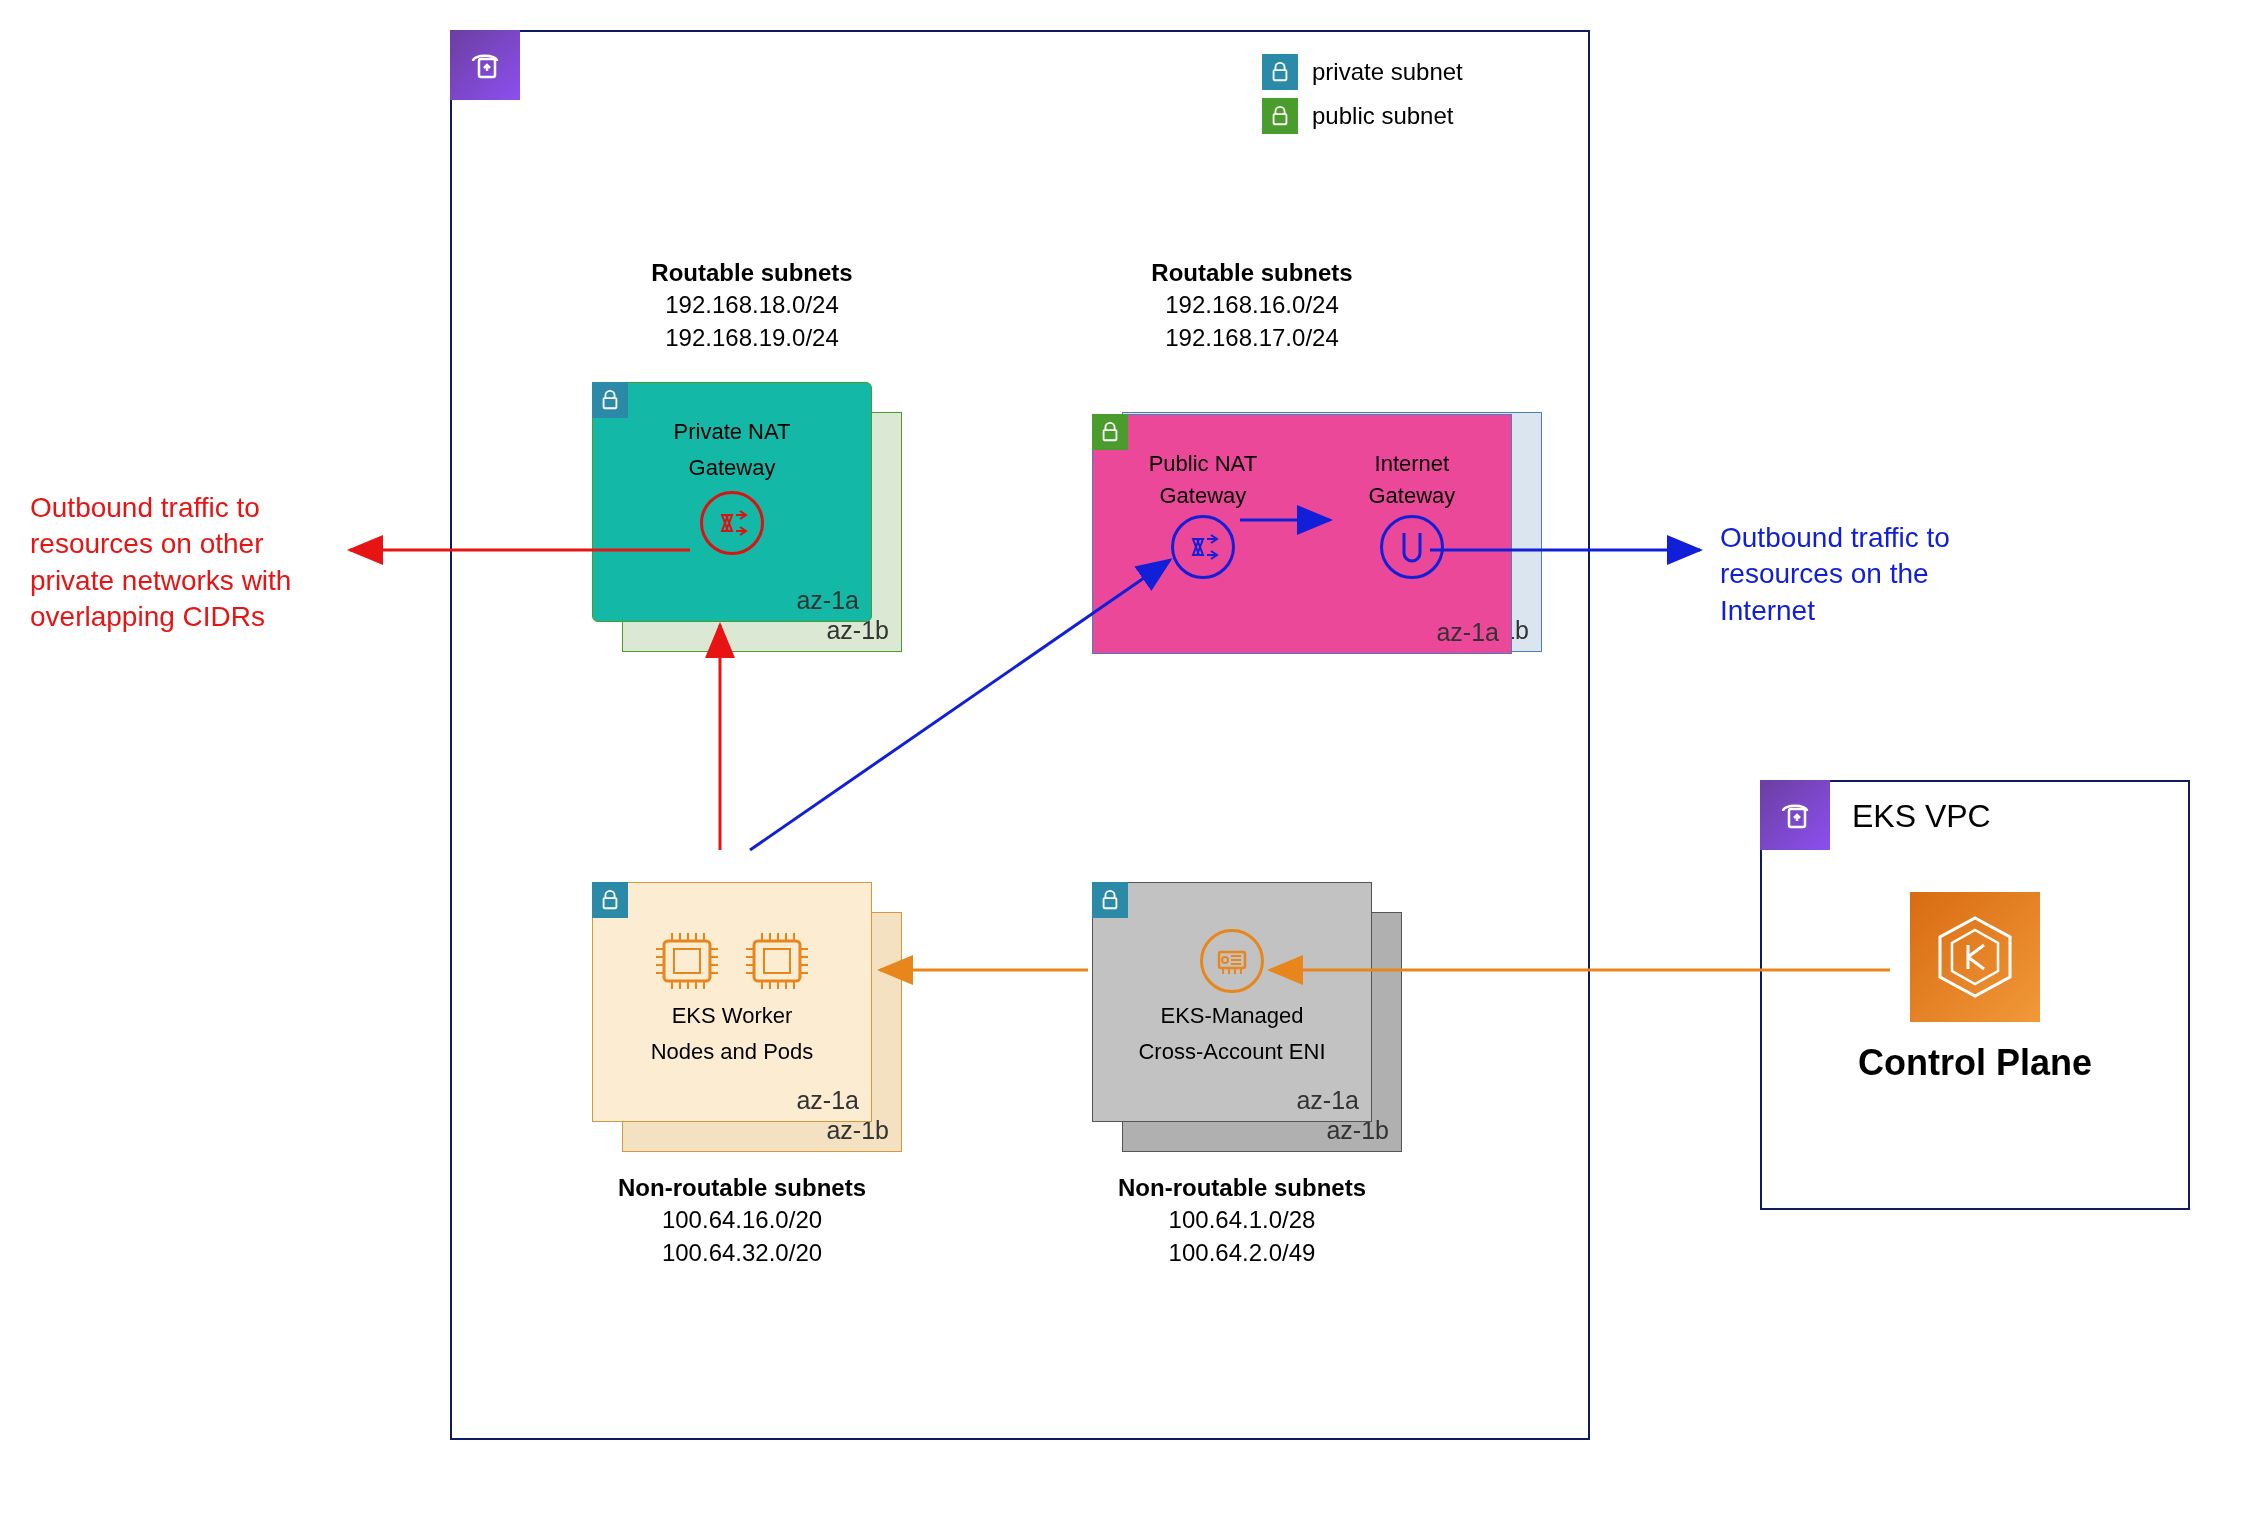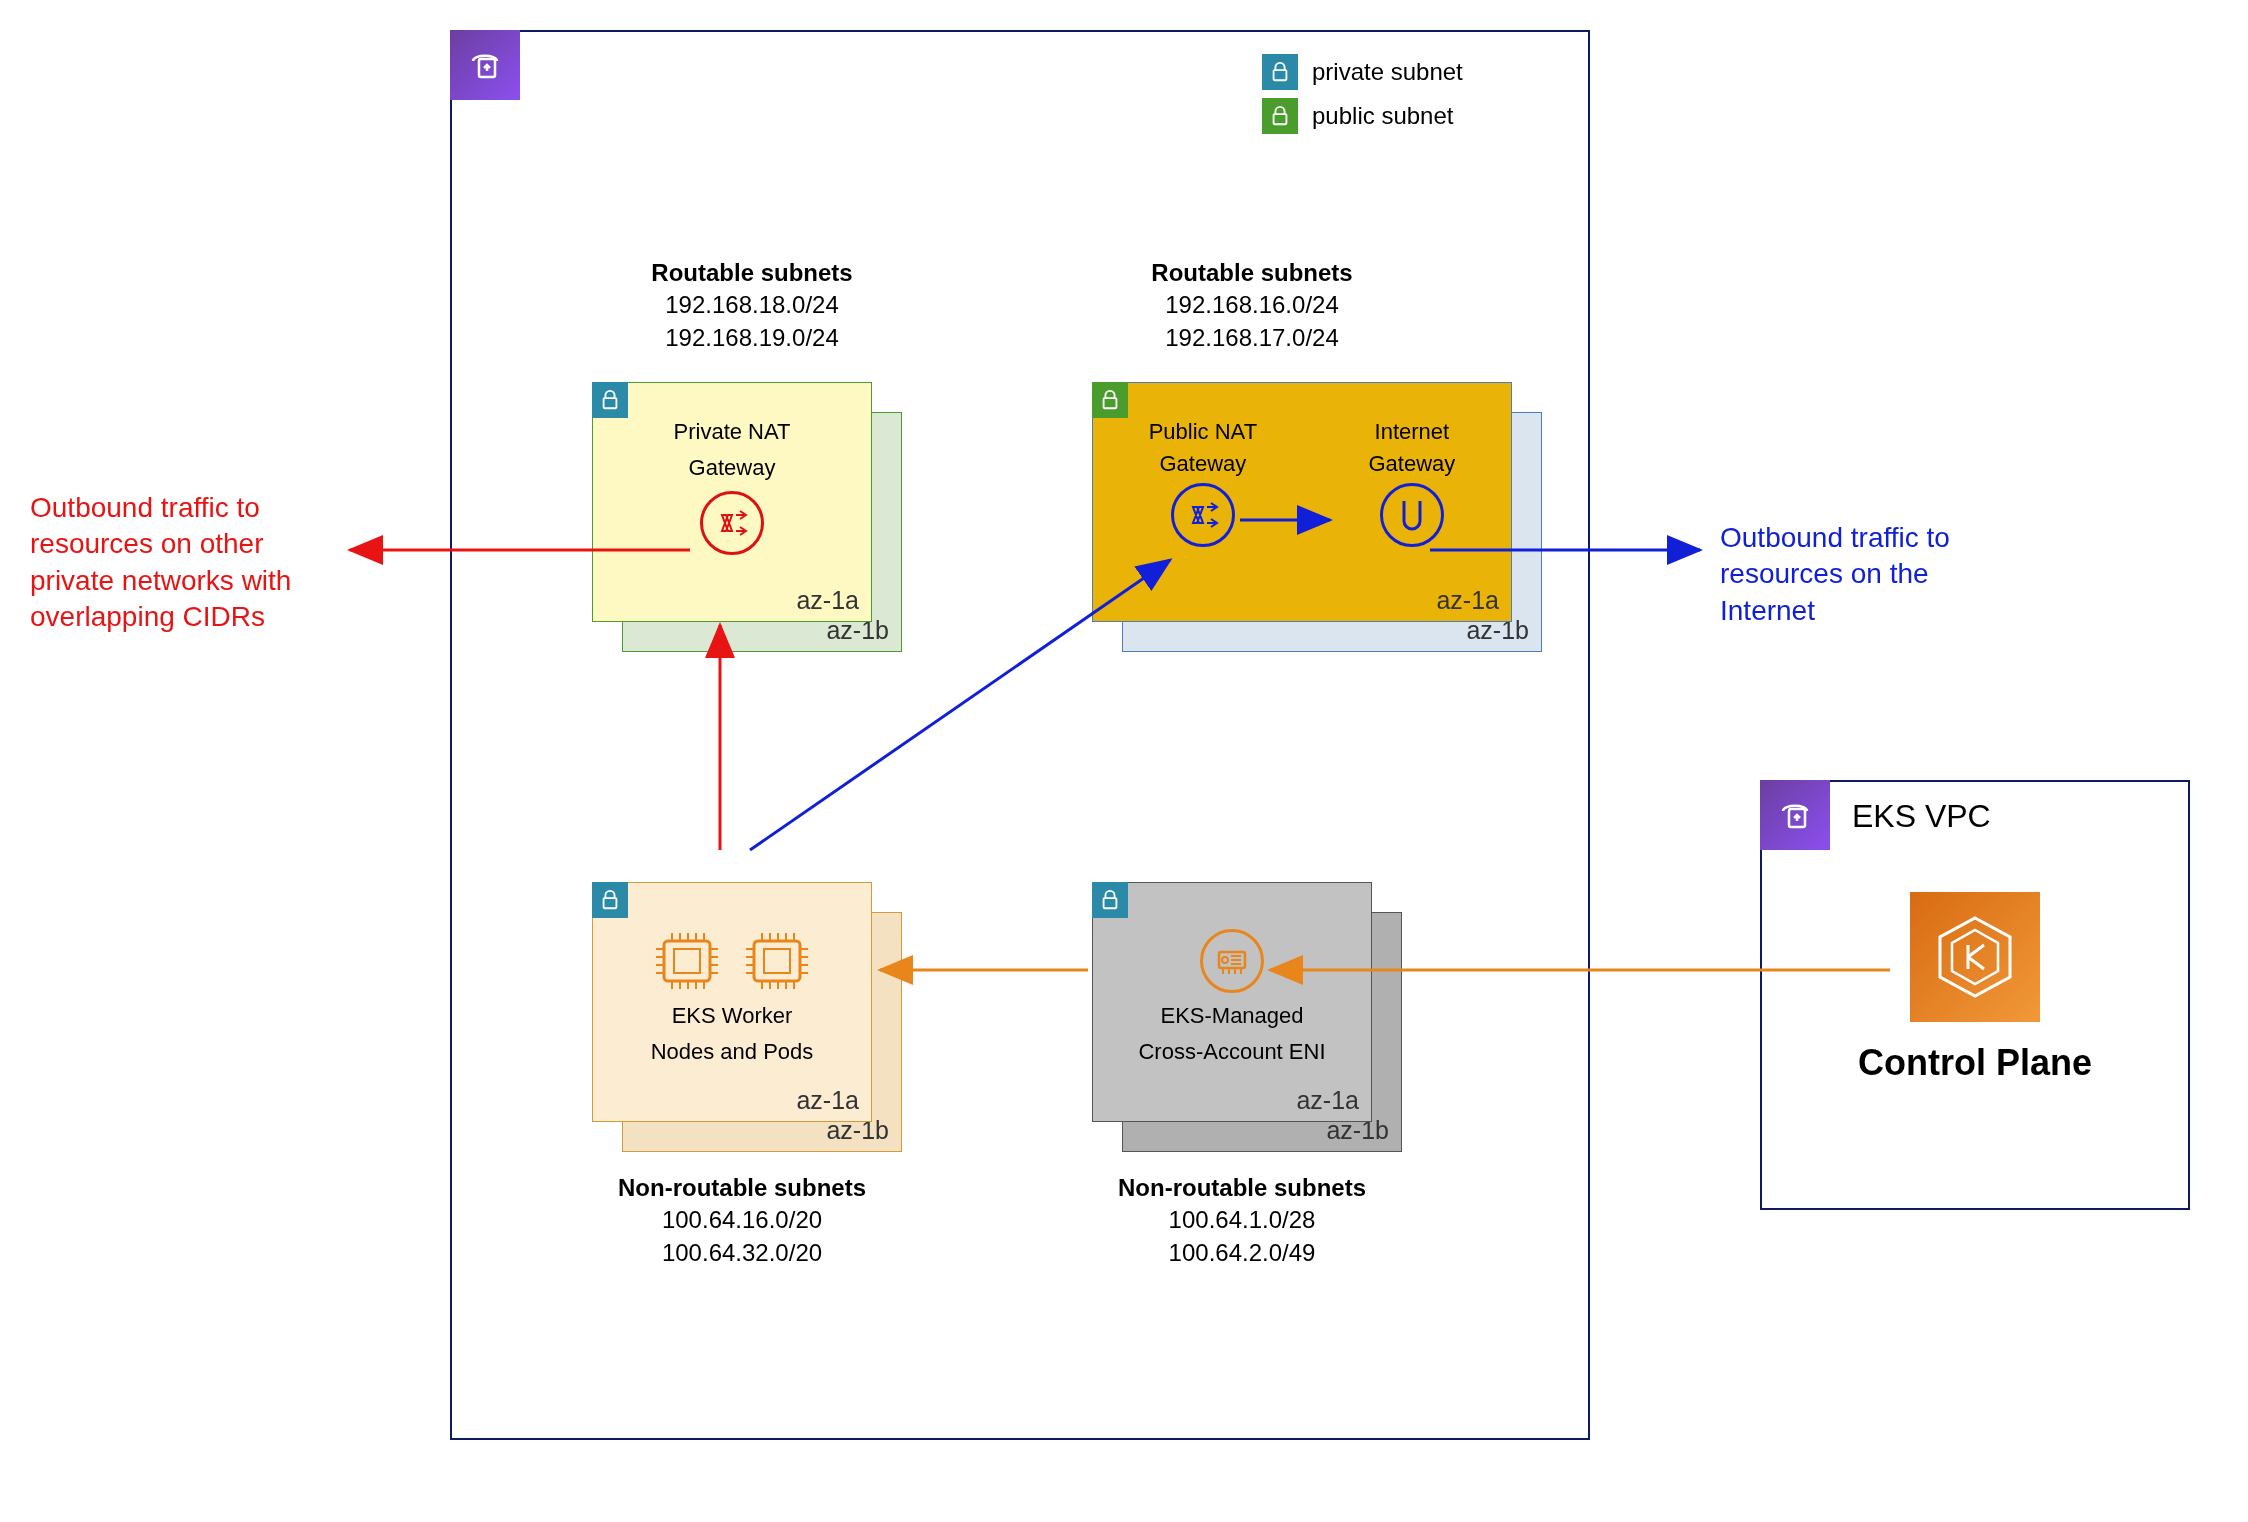--- a/index.html
+++ b/index.html
@@ -96,23 +96,23 @@
     position: absolute;
     top: 36px;
     left: 0; right: 0;
     display: flex;
     flex-direction: column;
     align-items: center;
     gap: 10px;
     font-size: 22px;
     text-align: center;
   }
-  .card.green.front { background: #fef9c3; }
+  .card.green.front { background: #14b8a6; border-radius: 6px; }
   .card.green.back { background: #dbe9d4; }
-  .card.blue.front { background: #eab308; }
+  .card.blue.front { background: #ec4899; margin-top: 32px; }
   .card.blue.back { background: #dae5f0; }
   .card.yellow.front { background: #fcecd2; }
   .card.yellow.back { background: #f3e1c1; }
   .card.gray.front { background: #c2c2c2; }
   .card.gray.back { background: #b0b0b0; }
   .card.green, .card.blue, .card.yellow, .card.gray { border-color:#555; }
   .card.blue.front, .card.blue.back { border-color:#4a7fbf; }
   .card.green.front, .card.green.back { border-color:#4a9c2d; }
   .card.yellow.front, .card.yellow.back { border-color:#d19a3b; }
 

